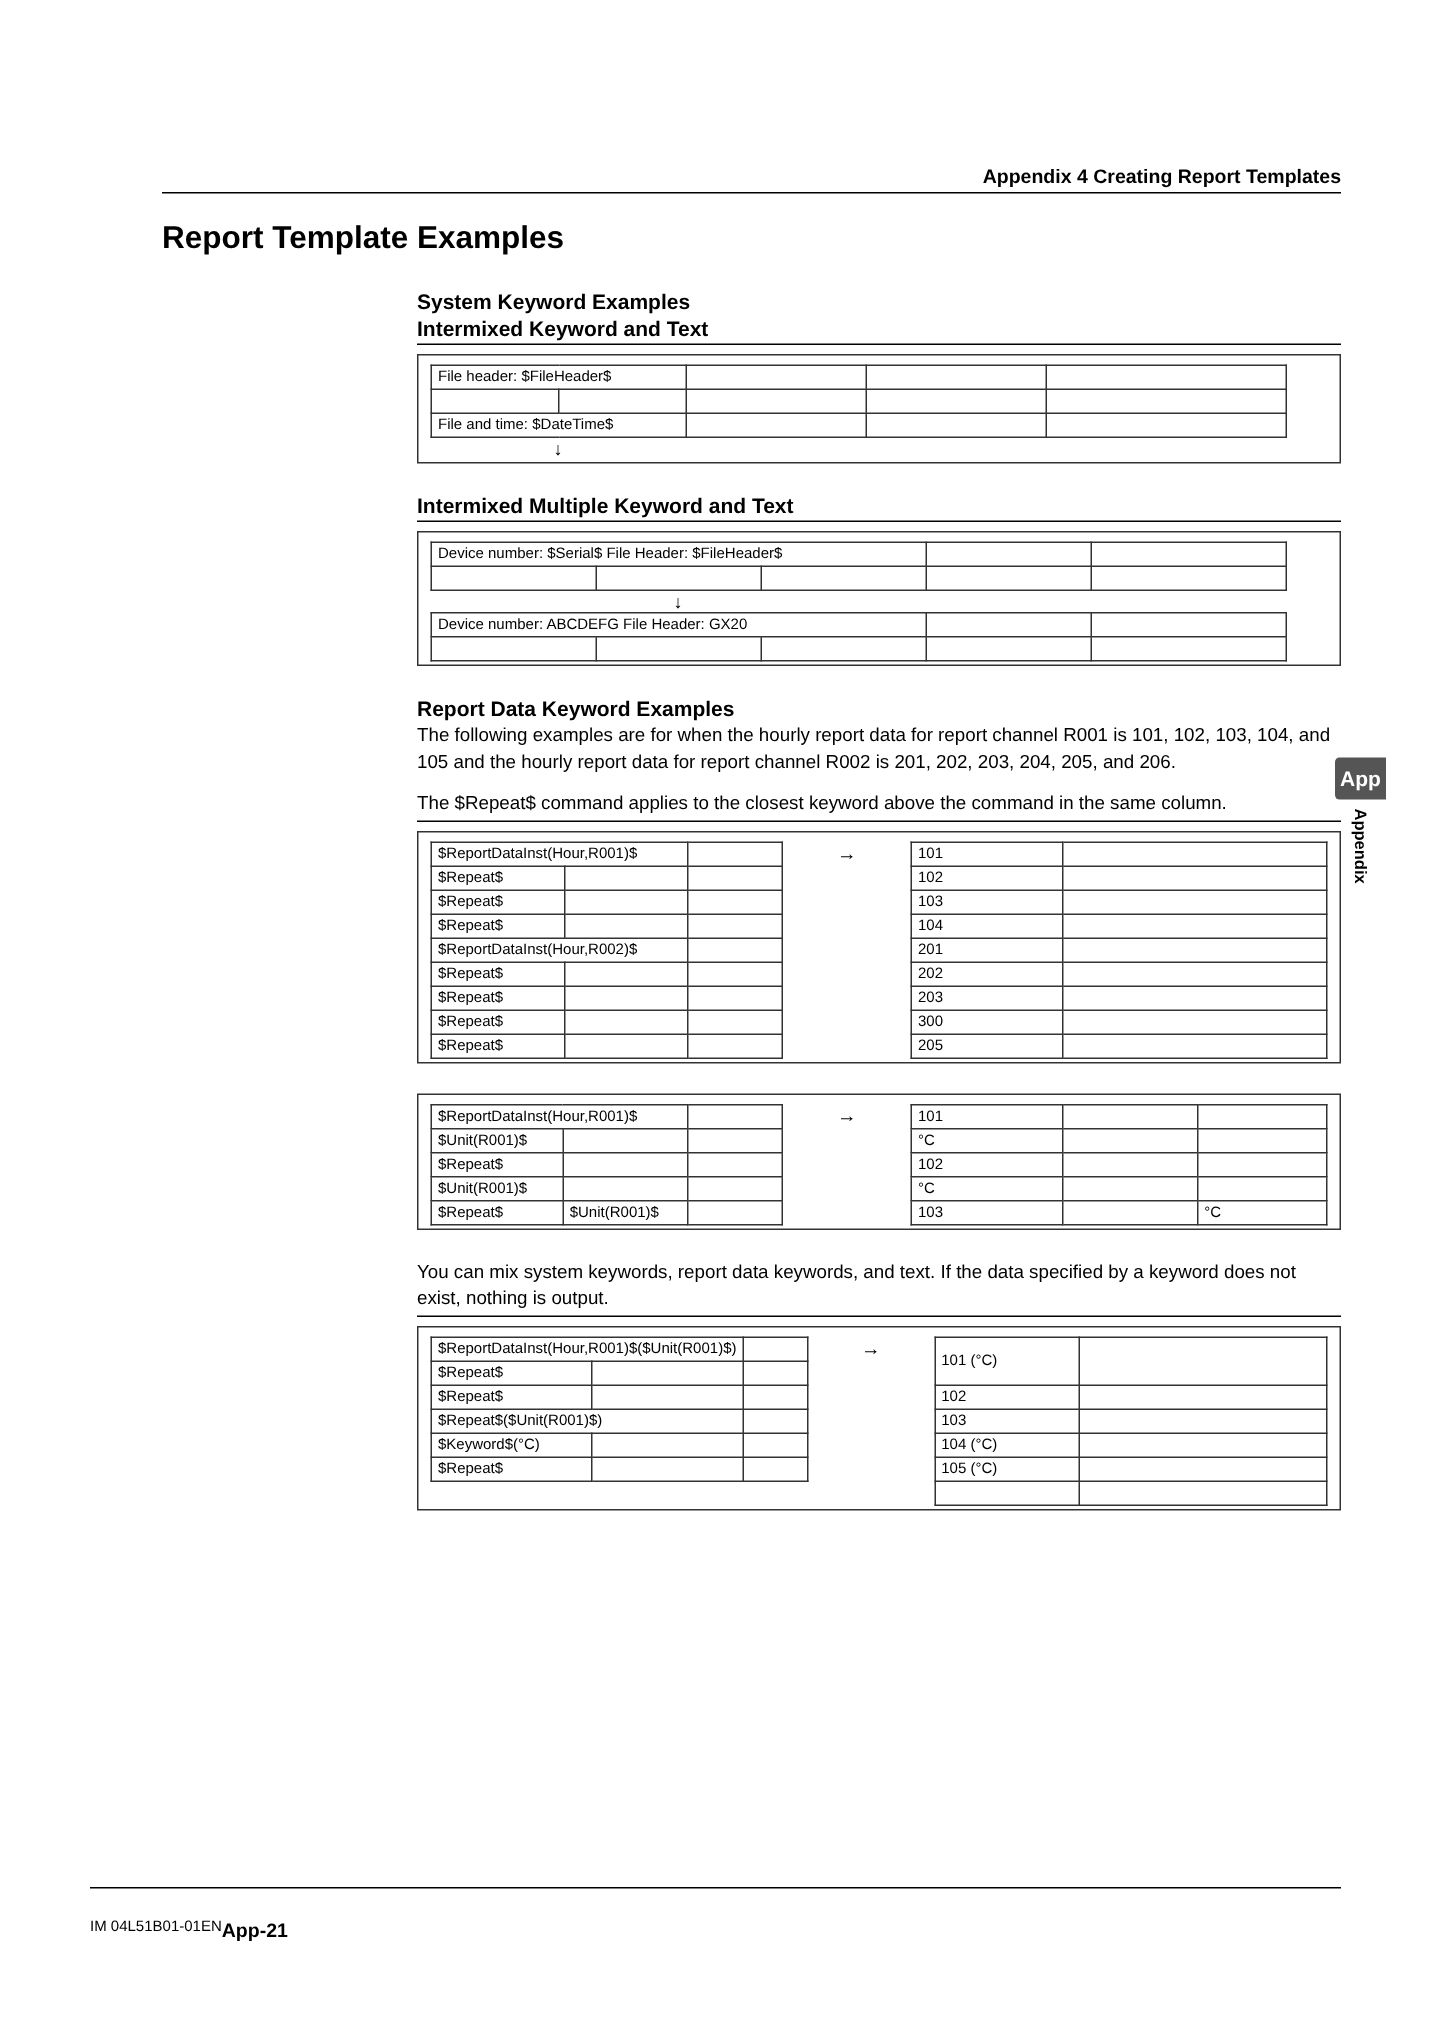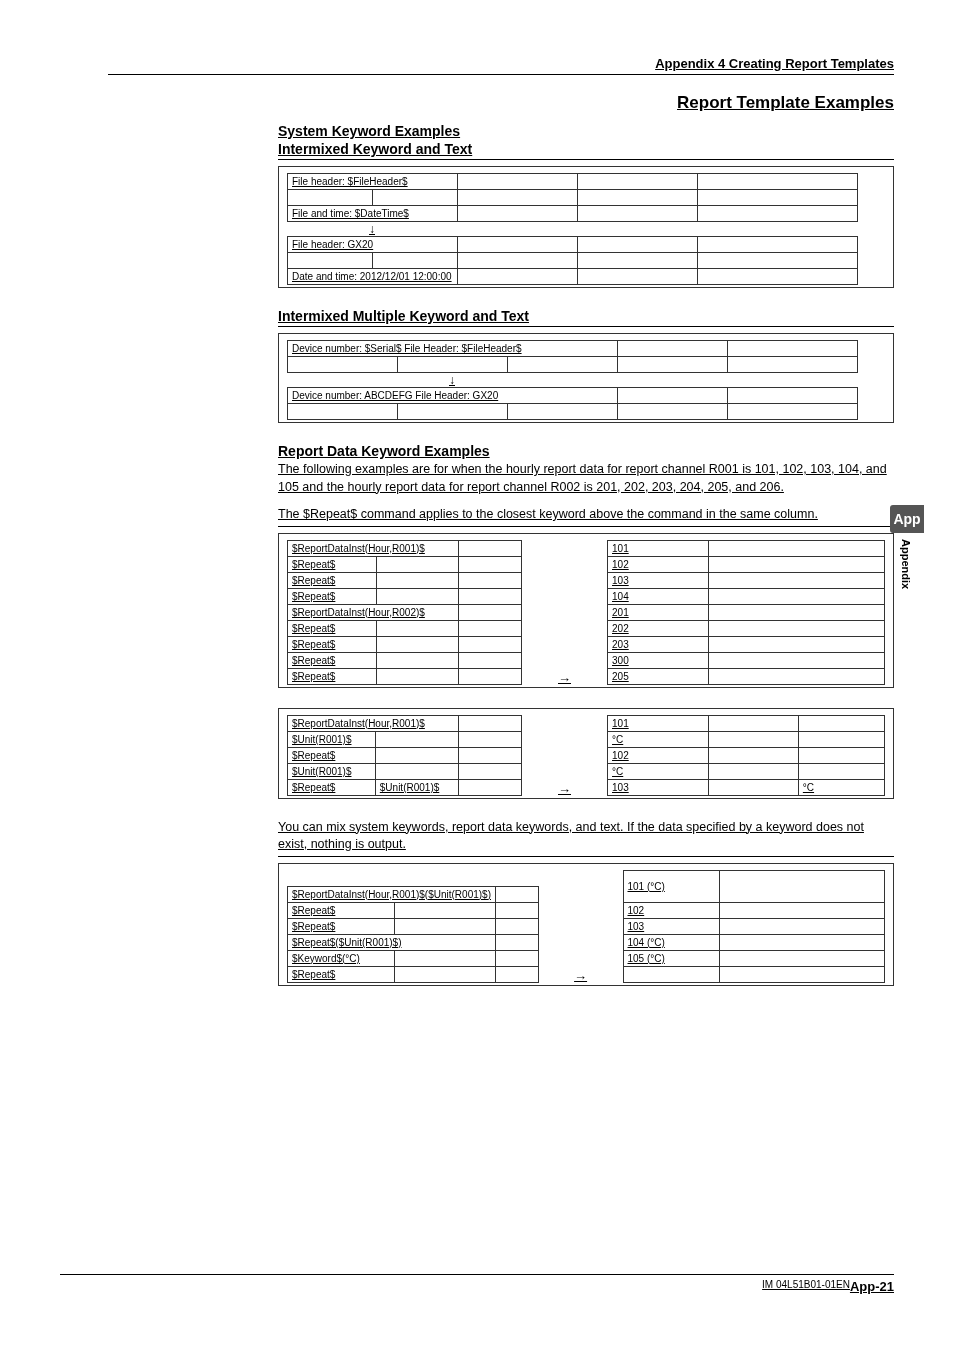--- a/index.html
+++ b/index.html
@@ -6,36 +6,34 @@
   body {
     font-family: Arial, Helvetica, sans-serif;
     background: #fff;
     color: #000;
     width: 954px;
     height: 1350px;
     position: relative;
     font-size: 12px;
   }
   .page {
-    padding: 56px 60px 0 108px;
-    text-decoration: underline;
+    padding: 110px 60px 0 108px;
   }
   .top-header {
     text-align: right;
     font-size: 13px;
     font-weight: bold;
     border-bottom: 1.5px solid #000;
     padding-bottom: 3px;
     margin-bottom: 18px;
   }
   .h1 {
-    font-size: 17px;
-    font-weight: bold;
-    margin-bottom: 10px;
-    text-align: right;
+    font-size: 21px;
+    font-weight: bold;
+    margin-bottom: 22px;
   }
   .indent {
     margin-left: 170px;
   }
   .h2 {
     font-size: 14px;
     font-weight: bold;
     margin-bottom: 2px;
   }
   .h3 {
@@ -71,21 +69,21 @@
     border: 1px solid #333;
     padding: 1px 4px;
     height: 16px;
     vertical-align: middle;
   }
   .split-box {
     margin-bottom: 20px;
   }
   .split-row {
     display: flex;
-    align-items: flex-end;
+    align-items: flex-start;
     border: 1px solid #333;
     padding: 6px 8px 2px 8px;
     gap: 32px;
   }
   .split-arrow {
     width: 22px;
     display:flex;
     align-items:center;
     justify-content:center;
     font-size:13px;
@@ -118,25 +116,24 @@
     margin-top: 6px;
     text-align: center;
     padding-left: 10px;
   }
   .footer {
     position: absolute;
     bottom: 56px;
     left: 60px;
     right: 60px;
     border-top: 1px solid #000;
-    padding-top: 4px;
+    padding-top: 20px;
     display: flex;
-    justify-content: flex-end;
+    justify-content: flex-start;
     font-size: 10px;
-    text-decoration: underline;
   }
   .footer .pnum { font-size: 13px; font-weight: bold; }
 </style>
 </head>
 <body>
 
 <div class="page">
   <div class="top-header">Appendix 4 Creating Report Templates</div>
 
   <div class="h1">Report Template Examples</div>
@@ -163,43 +160,20 @@
             </tr>
         <tr>
               <td colspan="2">File and time: $DateTime$</td>
               <td></td>
               <td></td>
               <td></td>
             </tr>
       </tbody>
         </table>
       <div class="down-arrow" style="width:170px">↓</div>
-      <table class="tbl">
-        <tbody>
-            <tr>
-              <td style="width:170px" colspan="2">File header: GX20</td>
-              <td style="width:120px"></td>
-              <td style="width:120px"></td>
-              <td style="width:160px"></td>
-            </tr>
-        <tr>
-              <td style="width:85px"></td>
-              <td style="width:85px"></td>
-              <td></td>
-              <td></td>
-              <td></td>
-            </tr>
-        <tr>
-              <td colspan="2">Date and time: 2012/12/01 12:00:00</td>
-              <td></td>
-              <td></td>
-              <td></td>
-            </tr>
-      </tbody>
-        </table>
     </div>
 
     <div class="h3">Intermixed Multiple Keyword and Text</div>
     <div class="box">
       <table class="tbl">
         <tbody>
             <tr>
               <td style="width:330px" colspan="3">Device number: $Serial$ File Header: $FileHeader$</td>
               <td style="width:110px"></td>
               <td style="width:130px"></td>

